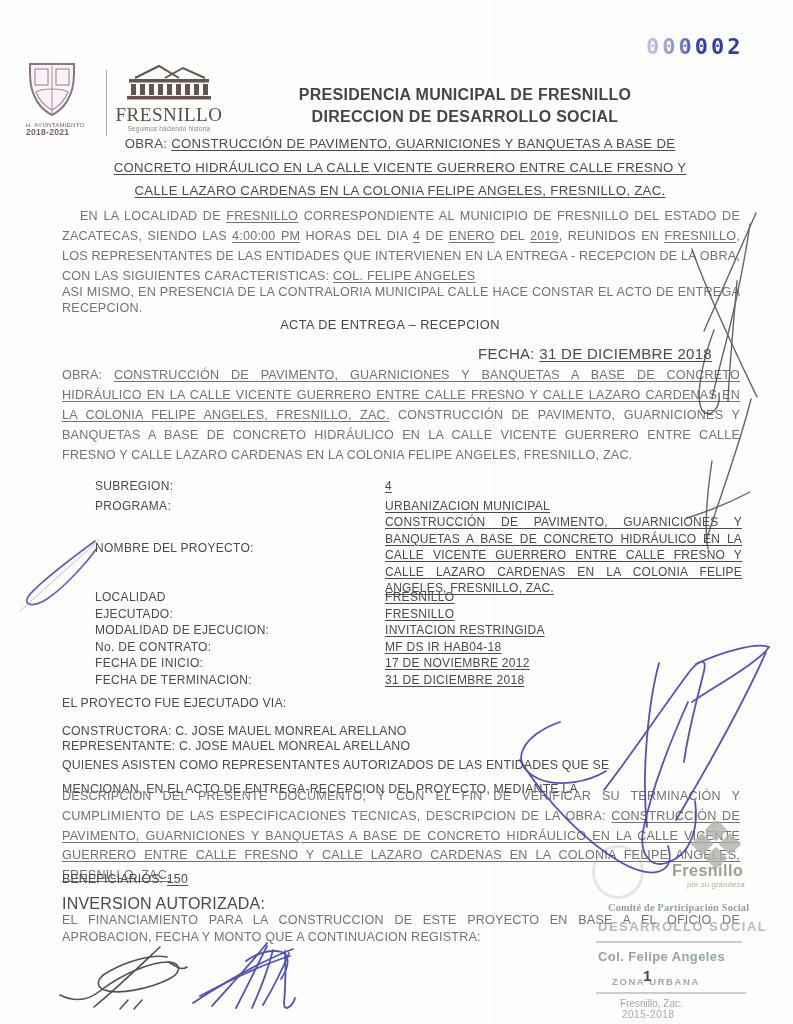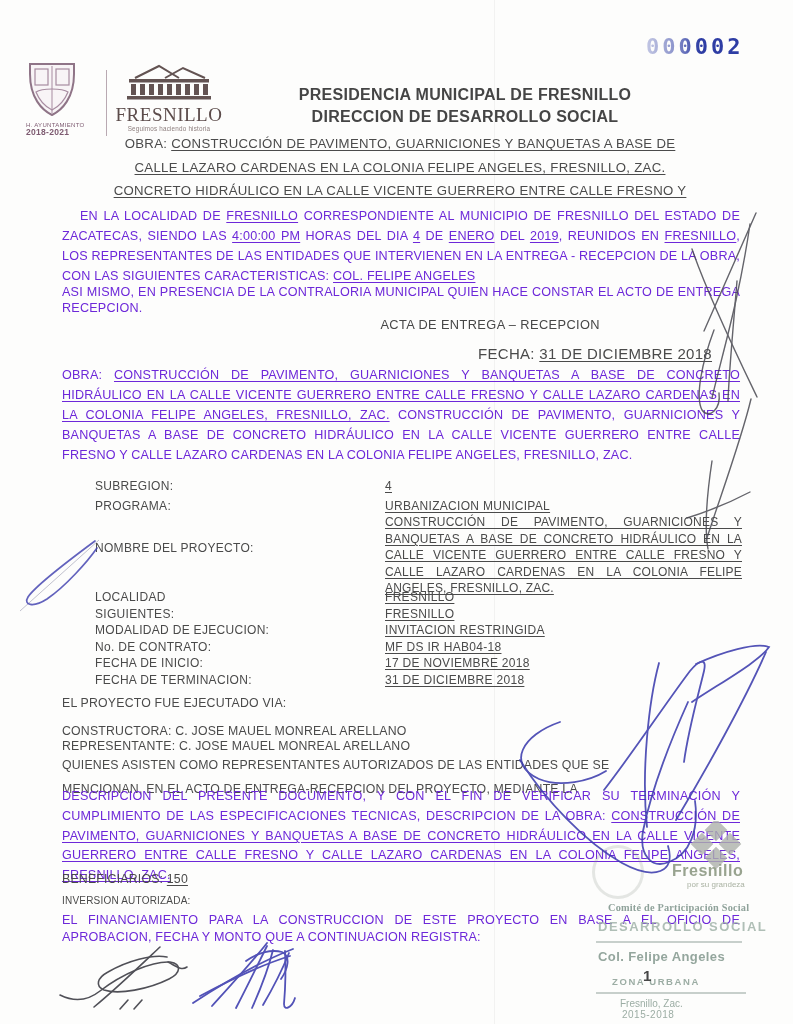--- a/index.html
+++ b/index.html
@@ -22,39 +22,39 @@
   .flogo-name{font-family:"Liberation Serif",serif;font-size:19px;letter-spacing:.5px;color:#5c4c4b;margin-top:-2px;}
   .flogo-tag{font-size:6.3px;color:#8c7d7c;margin-top:-1px;letter-spacing:.2px;}
   .title1{position:absolute;left:150px;top:86px;width:630px;text-align:center;
           font-size:16px;font-weight:bold;letter-spacing:.3px;color:#454545;}
   .title2{position:absolute;left:150px;top:108px;width:630px;text-align:center;
           font-size:16px;font-weight:bold;letter-spacing:.3px;color:#454545;}
   .obra-head{position:absolute;left:58px;top:132px;width:684px;text-align:center;
              font-size:13.2px;line-height:23.5px;letter-spacing:.3px;color:#4b4b4b;}
   
   .par{position:absolute;left:62px;width:678px;text-align:justify;font-size:12.6px;
-       line-height:20px;letter-spacing:.2px;color:#6d28d9;}
+       line-height:20px;letter-spacing:.2px;color:#737373;}
   .p1{top:206px;text-indent:18px;}
   .p2{top:284px;line-height:16px;}
-  .acta{position:absolute;left:180px;top:317px;width:420px;text-align:right;
+  .acta{position:absolute;left:180px;top:317px;width:420px;text-align:center;
         font-size:12.8px;letter-spacing:.4px;color:#474747;}
   .fecha{position:absolute;left:478px;top:345px;font-size:15px;letter-spacing:.3px;}
   .obrapar{top:365px;}
   
   .flabel{position:absolute;left:95px;font-size:12px;letter-spacing:.3px;color:#4a4a4a;}
   .fvalue{position:absolute;left:385px;width:358px;font-size:12px;letter-spacing:.3px;color:#4a4a4a;}
   .nombreval{position:absolute;left:385px;top:514px;width:357px;font-size:12px;line-height:16.6px;
              text-align:justify;letter-spacing:.2px;color:#4a4a4a;}
   
   .exec{position:absolute;left:62px;font-size:12.3px;letter-spacing:.2px;color:#4a4a4a;}
   .quienes{position:absolute;left:62px;top:753px;width:578px;font-size:12.3px;line-height:24px;
            letter-spacing:.2px;color:#4a4a4a;}
   .descr{top:787px;line-height:19.8px;}
   .benef{position:absolute;left:62px;top:872px;font-size:12.3px;letter-spacing:.2px;}
-  .inver{position:absolute;left:62px;top:895px;font-size:10px;letter-spacing:.2px;}
+  .inver{position:absolute;left:62px;top:895px;font-size:16px;letter-spacing:.2px;}
   .finan{top:912px;line-height:16.5px;}
   
   .st{position:absolute;color:#97a89f;}
   .st-logo-word{left:672px;top:862px;font-size:16px;font-weight:bold;color:#98a38f;letter-spacing:.5px;}
   .st-logo-tag{left:678px;top:880px;font-size:8px;color:#a9b2a2;margin-left:9px;}
   .st-comite{left:608px;top:902px;font-family:Liberation Serif, serif;font-weight:bold;
              font-size:10.3px;color:#8fa29a;letter-spacing:.2px;}
   .st-dep{left:598px;top:919px;font-size:13px;font-weight:bold;letter-spacing:1.5px;color:#a2b4aa;opacity:.85;}
   .st-rule{height:2px;background:#aab7b0;opacity:.65;}
   .st-col{left:598px;top:949px;font-size:13px;font-weight:bold;color:#94a69d;letter-spacing:.4px;}
@@ -108,55 +108,55 @@
     </svg>
     <div class="flogo-name">FRESNILLO</div>
     <div class="flogo-tag">Seguimos haciendo historia</div>
   </div>
 
   <div class="title1">PRESIDENCIA MUNICIPAL DE FRESNILLO</div>
   <div class="title2">DIRECCION DE DESARROLLO SOCIAL</div>
 
   <div class="obra-head">
     <div><span>OBRA: </span><span class="u">CONSTRUCCIÓN DE PAVIMENTO, GUARNICIONES Y BANQUETAS A BASE DE</span></div>
+    <div><span class="u">CONCRETO HIDRÁULICO EN LA CALLE VICENTE GUERRERO  ENTRE CALLE FRESNO Y</span></div>
     <div><span class="u">CALLE LAZARO CARDENAS EN LA COLONIA FELIPE ANGELES,  FRESNILLO, ZAC.</span></div>
-    <div><span class="u">CONCRETO HIDRÁULICO EN LA CALLE VICENTE GUERRERO  ENTRE CALLE FRESNO Y</span></div>
   </div>
 
   <div class="par p1"><span>EN LA LOCALIDAD DE </span><span class="u">FRESNILLO</span><span> CORRESPONDIENTE AL MUNICIPIO DE FRESNILLO DEL ESTADO DE ZACATECAS, SIENDO LAS </span><span class="u">4:00:00 PM</span><span> HORAS DEL DIA </span><span class="u">4</span><span> DE </span><span class="u">ENERO</span><span> DEL </span><span class="u">2019</span><span>, REUNIDOS EN </span><span class="u">FRESNILLO</span><span>, LOS REPRESENTANTES DE LAS ENTIDADES QUE INTERVIENEN EN LA ENTREGA - RECEPCION DE LA OBRA, CON LAS SIGUIENTES CARACTERISTICAS: </span><span class="u">COL. FELIPE ANGELES</span></div>
-  <div class="par p2">ASI MISMO, EN PRESENCIA DE LA CONTRALORIA MUNICIPAL QUIEN HACE CONSTAR EL ACTO DE ENTREGA RECEPCION.</div>
+  <div class="par p2">ASI MISMO, EN PRESENCIA DE LA CONTRALORIA MUNICIPAL CALLE HACE CONSTAR EL ACTO DE ENTREGA RECEPCION.</div>
 
   <div class="acta">ACTA DE ENTREGA – RECEPCION</div>
   <div class="fecha"><span>FECHA: </span><span class="u">31 DE DICIEMBRE 2018</span></div>
 
   <div class="par obrapar"><span>OBRA: </span><span class="u">CONSTRUCCIÓN DE PAVIMENTO, GUARNICIONES Y BANQUETAS A BASE DE CONCRETO HIDRÁULICO EN LA CALLE VICENTE GUERRERO  ENTRE CALLE FRESNO Y CALLE LAZARO CARDENAS EN LA COLONIA FELIPE ANGELES,  FRESNILLO, ZAC.</span><span> CONSTRUCCIÓN DE PAVIMENTO, GUARNICIONES Y BANQUETAS A BASE DE CONCRETO HIDRÁULICO EN LA CALLE VICENTE GUERRERO  ENTRE CALLE FRESNO Y CALLE LAZARO CARDENAS EN LA COLONIA FELIPE ANGELES, FRESNILLO, ZAC.</span></div>
 
   <div class="flabel" style="top:479px">SUBREGION:</div>
   <div class="fvalue u" style="top:479px">4</div>
 
   <div class="flabel" style="top:499px">PROGRAMA:</div>
   <div class="fvalue u" style="top:499px">URBANIZACION MUNICIPAL</div>
 
   <div class="flabel" style="top:541px">NOMBRE DEL PROYECTO:</div>
   <div class="nombreval"><span class="u">CONSTRUCCIÓN DE PAVIMENTO, GUARNICIONES Y BANQUETAS A BASE DE CONCRETO HIDRÁULICO EN LA CALLE VICENTE GUERRERO  ENTRE CALLE FRESNO Y CALLE LAZARO CARDENAS EN LA COLONIA FELIPE ANGELES, FRESNILLO, ZAC.</span></div>
 
   <div class="flabel" style="top:590px">LOCALIDAD</div>
   <div class="fvalue u" style="top:590px">FRESNILLO</div>
 
-  <div class="flabel" style="top:607px">SIGUIENTES:</div>
+  <div class="flabel" style="top:607px">EJECUTADO:</div>
   <div class="fvalue u" style="top:607px">FRESNILLO</div>
 
   <div class="flabel" style="top:623px">MODALIDAD DE EJECUCION:</div>
   <div class="fvalue u" style="top:623px">INVITACION RESTRINGIDA</div>
 
   <div class="flabel" style="top:640px">No. DE CONTRATO:</div>
   <div class="fvalue u" style="top:640px">MF DS IR HAB04-18</div>
 
   <div class="flabel" style="top:656px">FECHA DE INICIO:</div>
-  <div class="fvalue u" style="top:656px">17 DE NOVIEMBRE 2018</div>
+  <div class="fvalue u" style="top:656px">17 DE NOVIEMBRE 2012</div>
 
   <div class="flabel" style="top:673px">FECHA DE TERMINACION:</div>
   <div class="fvalue u" style="top:673px">31 DE DICIEMBRE 2018</div>
 
   <div class="exec" style="top:696px">EL PROYECTO FUE EJECUTADO VIA:</div>
   <div class="exec" style="top:739px">REPRESENTANTE: C. JOSE MAUEL MONREAL ARELLANO</div>
   <div class="exec" style="top:724px">CONSTRUCTORA: C. JOSE MAUEL MONREAL ARELLANO</div>
   <div class="quienes">QUIENES ASISTEN COMO REPRESENTANTES AUTORIZADOS DE LAS ENTIDADES QUE SE MENCIONAN, EN EL ACTO DE ENTREGA-RECEPCION DEL PROYECTO, MEDIANTE LA</div>
 
   <div class="par descr"><span>DESCRIPCION DEL PRESENTE DOCUMENTO, Y CON EL FIN DE VERIFICAR SU TERMINACIÓN Y CUMPLIMIENTO DE LAS ESPECIFICACIONES TECNICAS, DESCRIPCION DE LA OBRA: </span><span class="u">CONSTRUCCIÓN DE PAVIMENTO, GUARNICIONES Y BANQUETAS A BASE DE CONCRETO HIDRÁULICO EN LA CALLE VICENTE GUERRERO  ENTRE CALLE FRESNO Y CALLE LAZARO CARDENAS EN LA COLONIA FELIPE ANGELES, FRESNILLO, ZAC.</span></div>

